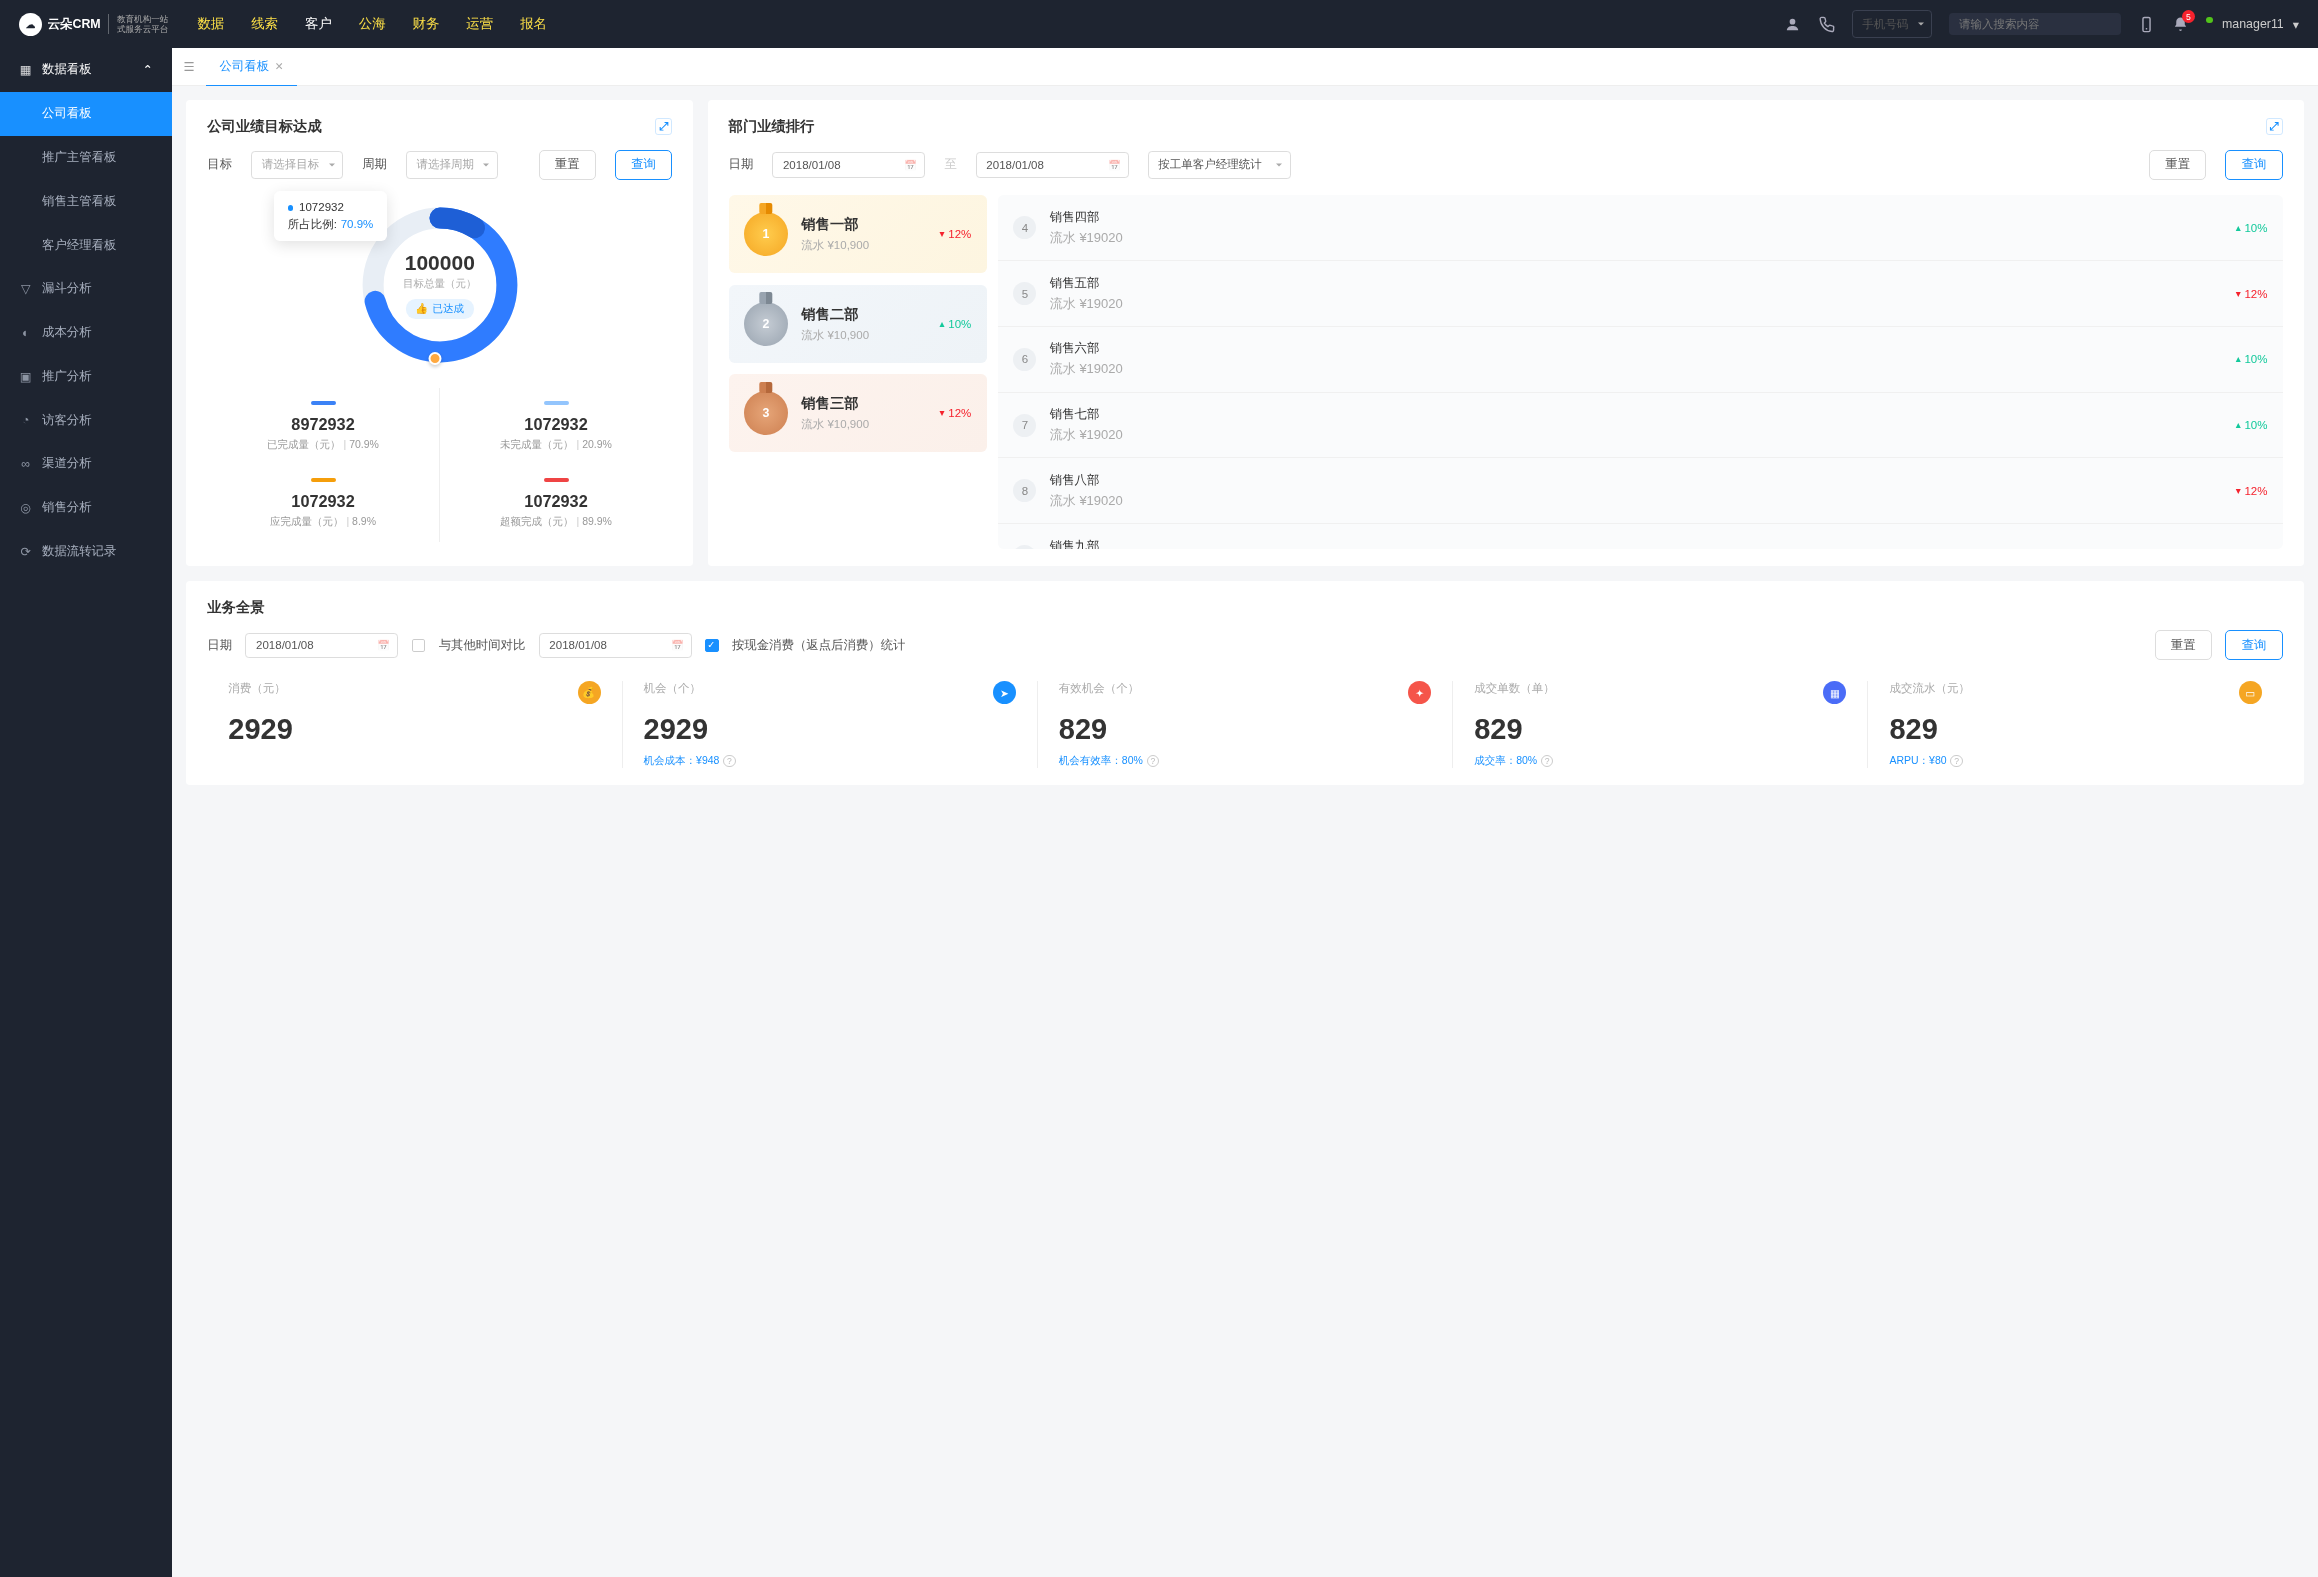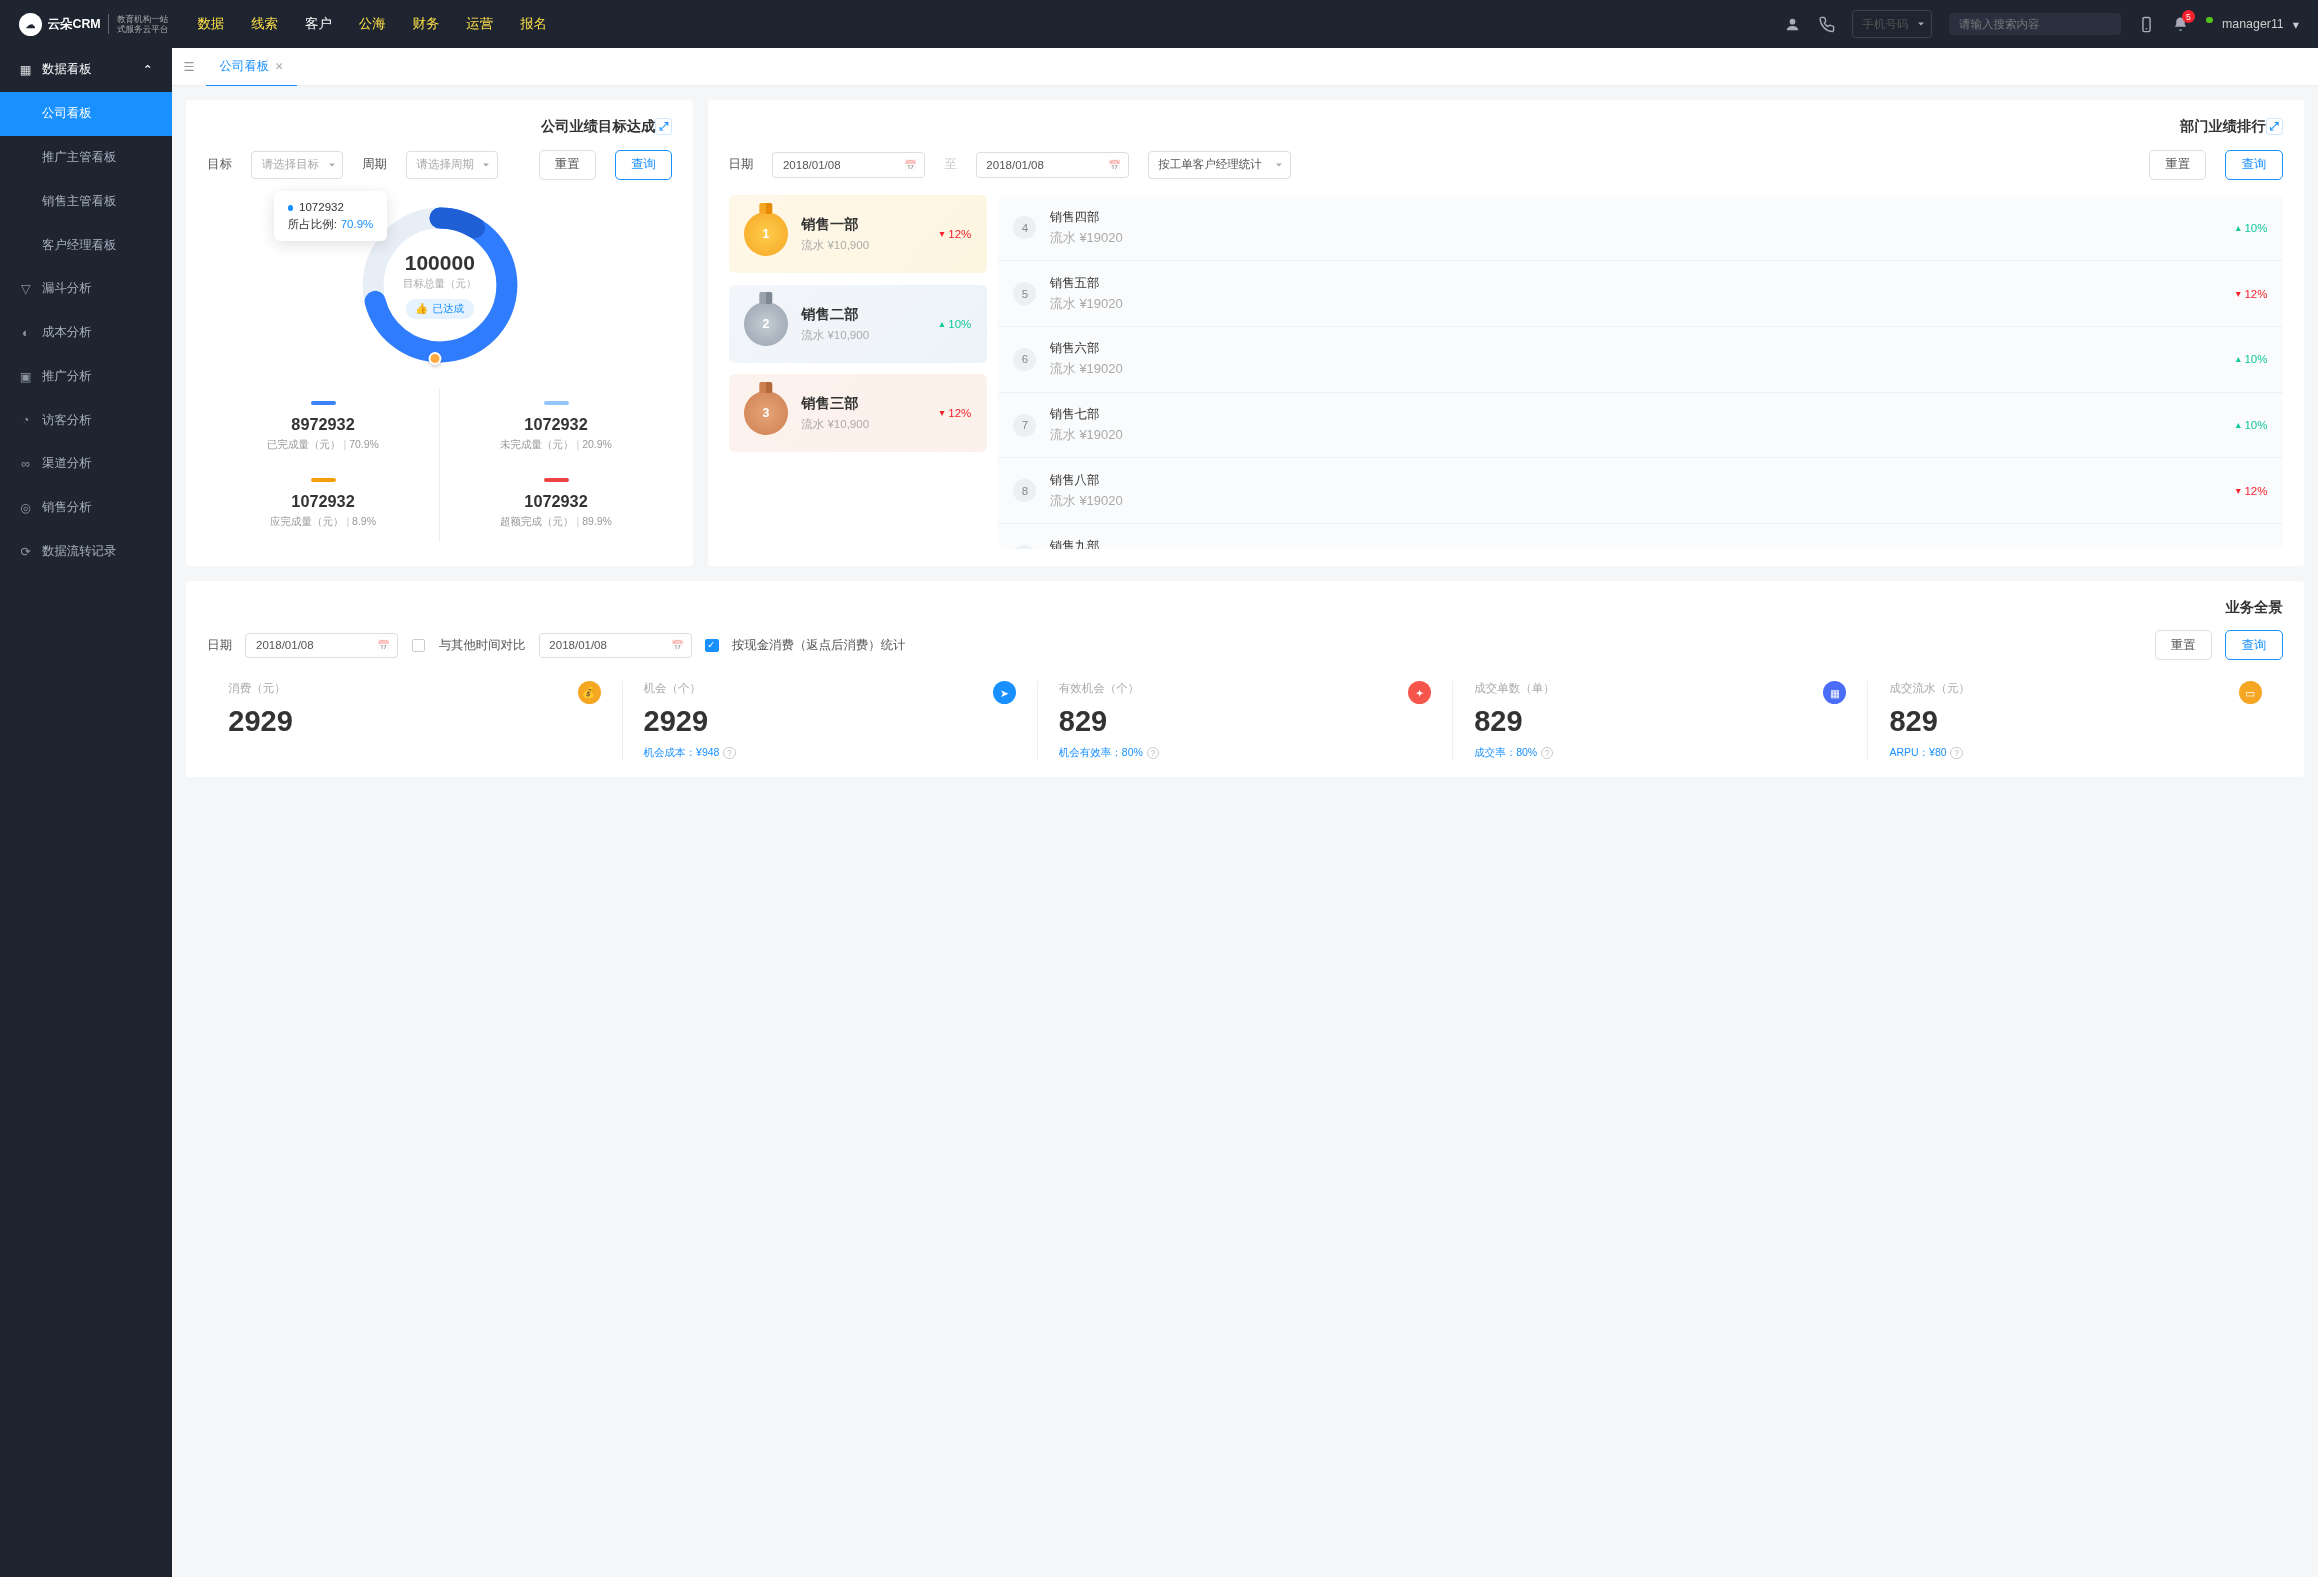--- a/index.html
+++ b/index.html
@@ -29,21 +29,21 @@
 .side-icon{width:13.4px;height:13.4px;opacity:.8;display:inline-flex;align-items:center;justify-content:center}
 .main{flex:1;display:flex;flex-direction:column}
 .tabs{background:#fff;height:38px;display:flex;align-items:center;padding:0 11.5px;border-bottom:1px solid #eee}
 .tabs-collapse{color:#999;margin-right:11.5px;cursor:pointer}
 .tab{padding:0 13.4px;height:38px;display:flex;align-items:center;gap:5.7px;cursor:pointer;border-bottom:1.9px solid transparent}
 .tab.active{color:#1890ff;border-bottom-color:#1890ff}
 .tab-close{color:#aaa;font-size:10.5px}
 .content{padding:14.3px;display:flex;flex-direction:column;gap:14.3px}
 .row{display:flex;gap:14.3px}
 .card{background:#fff;border-radius:3.8px;padding:17px 21px}
-.card-title{font-size:14.3px;font-weight:600;margin-bottom:13.4px;display:flex;align-items:center;justify-content:flex-end}
+.card-title{font-size:14.3px;font-weight:600;margin-bottom:13.4px;display:flex;align-items:center;justify-content:space-between}
 .expand-icon{color:#1890ff;cursor:pointer;font-size:11.5px;border:1px solid #d0e8ff;border-radius:2.9px;width:17px;height:17px;display:flex;align-items:center;justify-content:center}
 .filters{display:flex;align-items:center;gap:19px;flex-wrap:wrap}
 .label{color:#555;font-size:12.4px}
 .select{border:1px solid #ddd;border-radius:3.8px;padding:5.7px 23px 5.7px 9.6px;color:#aaa;font-size:11.5px;background:#fff;position:relative;cursor:pointer;min-width:86px}
 .select::after{content:'';position:absolute;right:7.6px;top:50%;border:3.8px solid transparent;border-top-color:#aaa;transform:translateY(-25%)}
 .select.filled{color:#555}
 .btn{border:1px solid #ddd;border-radius:5px;padding:5.7px 15.3px;background:#fff;cursor:pointer;font-size:12.4px;color:#555}
 .btn.primary{border-color:#1890ff;color:#1890ff}
 .goal-card{flex:0 0 507px}
 .rank-card{flex:1}
@@ -95,21 +95,21 @@
 .ov-filters{display:flex;align-items:center;gap:13.4px;margin-bottom:21px;flex-wrap:wrap}
 .date-input{border:1px solid #ddd;border-radius:3.8px;padding:5.7px 27px 5.7px 9.6px;font-size:11.5px;color:#555;position:relative;min-width:153px}
 .date-input::after{content:'📅';position:absolute;right:6.7px;top:50%;transform:translateY(-50%);opacity:.4;font-size:10.5px}
 .chk{width:13.4px;height:13.4px;border:1px solid #ccc;border-radius:1.9px;display:inline-block;vertical-align:middle}
 .chk.checked{background:#1890ff;border-color:#1890ff;position:relative}
 .chk.checked::after{content:'✓';color:#fff;position:absolute;font-size:9.6px;left:1px;top:-1px}
 .metrics{display:flex}
 .metric{flex:1;padding:0 21px;border-right:1px solid #eee;position:relative}
 .metric:last-child{border-right:none}
 .metric-label{font-size:11.5px;color:#aaa}
-.metric-val{font-size:29px;font-weight:700;margin-top:9px}
+.metric-val{font-size:29px;font-weight:700;margin-top:17px}
 .metric-sub{font-size:10.5px;color:#1890ff;margin-top:7.6px;display:flex;align-items:center;gap:3.8px}
 .metric-icon{position:absolute;right:21px;top:0;width:23px;height:23px;border-radius:50%;display:flex;align-items:center;justify-content:center;color:#fff;font-size:10.5px}
 .q{width:12.4px;height:12.4px;border:1px solid #ccc;border-radius:50%;display:inline-flex;align-items:center;justify-content:center;font-size:8.6px;color:#bbb}
 .sep{color:#ccc}
 </style>
 </head>
 <body>
 
 <div class="topbar">
   <div class="logo">

